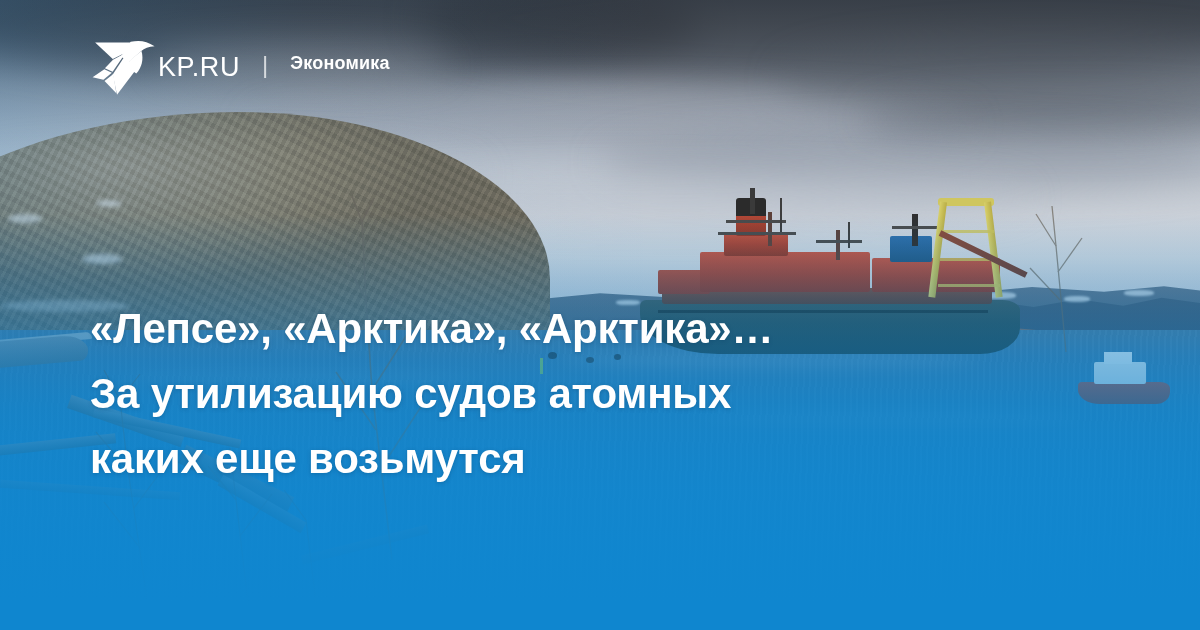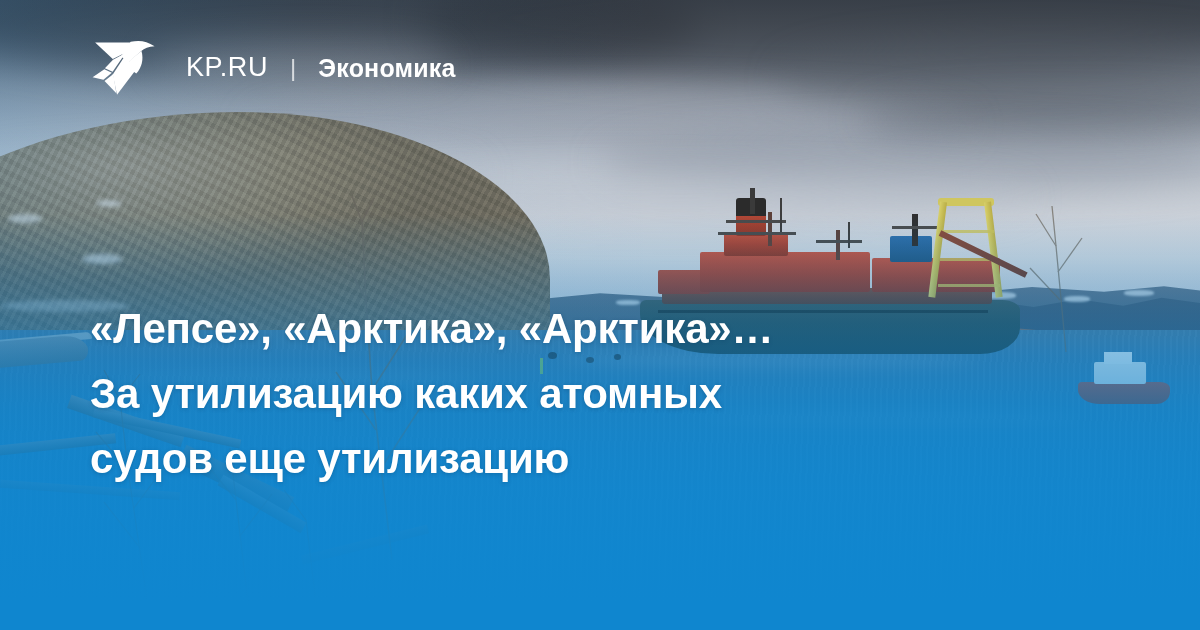--- a/index.html
+++ b/index.html
@@ -245,31 +245,31 @@
     background:linear-gradient(180deg, rgba(20,26,34,.30) 0%, rgba(20,26,34,.10) 55%, rgba(20,26,34,0) 100%);
   }
 
   
   .header{
     position:absolute; left:92px; top:36px;
     display:flex; align-items:center; gap:0;
     z-index:30;
   }
   .logo-bird{ width:66px; height:62px; display:block; }
-  .brand-row{ display:flex; align-items:flex-end; margin-left:28px; }
+  .brand-row{ display:flex; align-items:flex-start; }
   .brand-name{
     color:#ffffff; font-size:27px; letter-spacing:.6px;
     font-weight:400; line-height:1;
   }
   .brand-sep{
     color:rgba(255,255,255,.72); font-size:24px; font-weight:300;
     margin:0 22px; line-height:1; position:relative; top:-1px;
   }
   .brand-section{
-    color:#ffffff; font-size:25px; font-weight:700; line-height:1;
+    color:#ffffff; font-size:18px; font-weight:700; line-height:1;
     letter-spacing:.2px;
   }
 
   
   .headline{
     position:absolute; left:90px; top:296px; width:980px;
     z-index:30;
     color:#ffffff;
     font-size:42px;
     font-weight:700;
@@ -427,17 +427,17 @@
     </span>
     <div class="brand-row">
       <span class="brand-name">KP.RU</span>
       <span class="brand-sep">|</span>
       <span class="brand-section">Экономика</span>
     </div>
   </div>
 
   <h1 class="headline">
     <span>«Лепсе», «Арктика», «Арктика»…</span>
-    <span>За утилизацию каких атомных</span>
-    <span>судов еще утилизацию</span>
+    <span>За утилизацию судов атомных</span>
+    <span>каких еще возьмутся</span>
   </h1>
 
 </div>
 
 </body></html>

